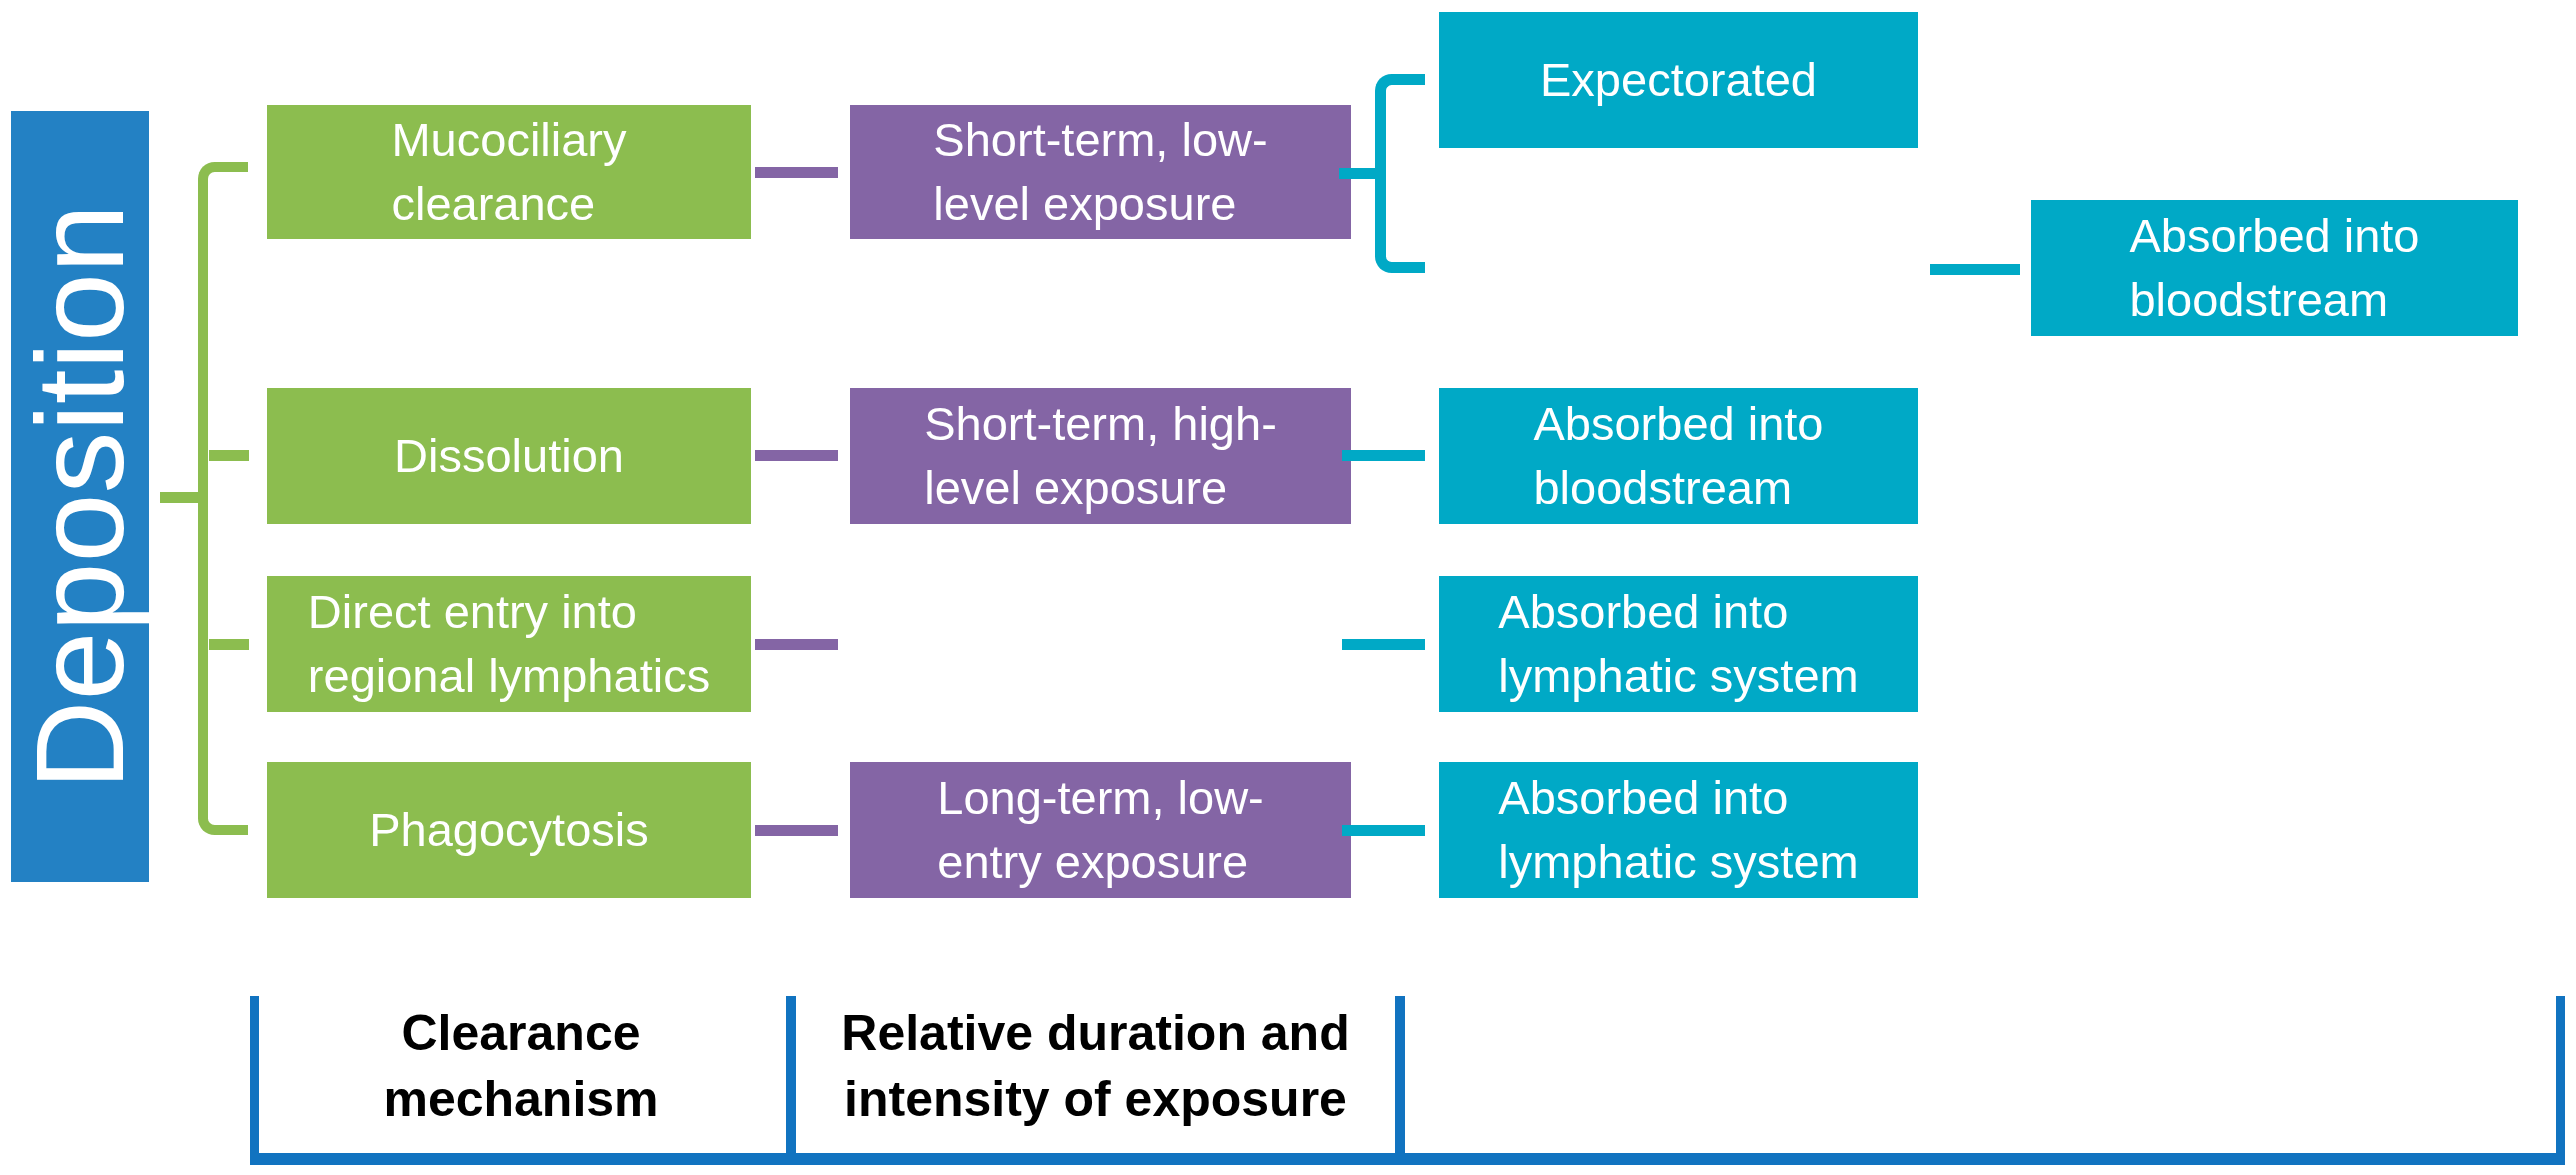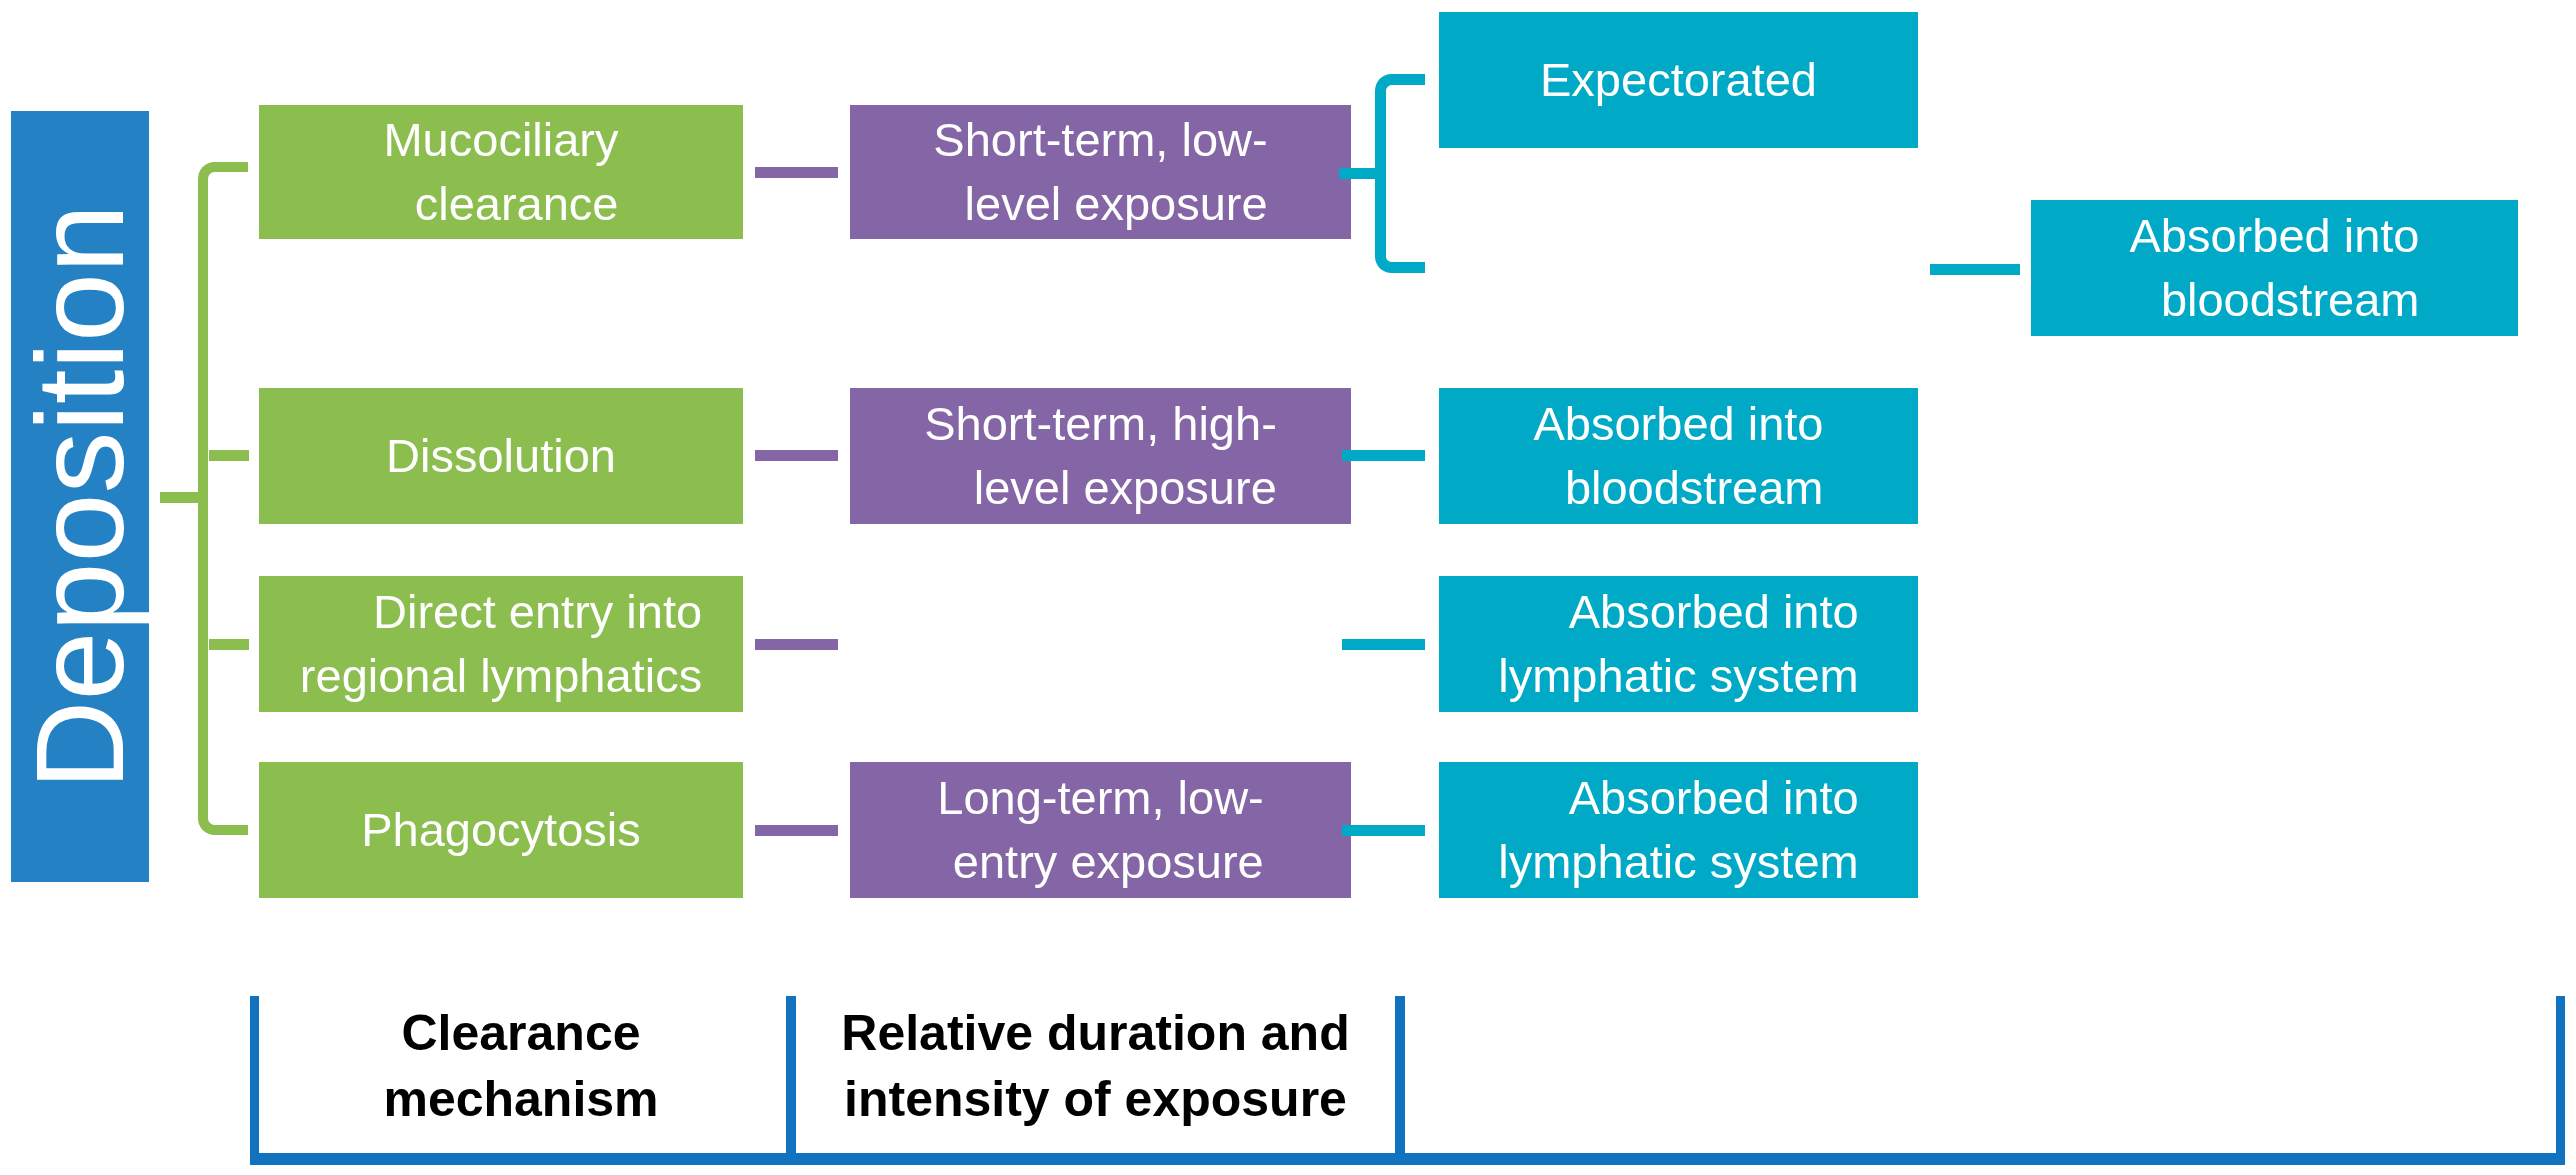--- a/index.html
+++ b/index.html
@@ -15,27 +15,27 @@
   #canvas{
     position:relative;
     width:2576px;height:1176px;
     background:#fff;
     font-family:"Liberation Sans","DejaVu Sans",sans-serif;
     overflow:hidden;
   }
   .box{
     position:absolute;
     display:flex;align-items:center;justify-content:center;
-    text-align:right;
+    text-align:left;
     color:var(--text_white);
     font-size:47px;line-height:1.37;
     white-space:pre-line;
   }
   .box span{white-space:pre-line;}
-  .green{background:var(--green);}
+  .green{background:var(--green);margin-left:8px;}
   .purple{background:var(--purple);}
   .teal{background:var(--teal);}
   .blue{background:var(--blue);}
   .conn{position:absolute;}
   .conn.green-c{background:var(--green);}
   .conn.purple-c{background:var(--purple);}
   .conn.teal-c{background:var(--teal);}
   .conn.bracket-c{background:var(--bracket_blue);}
   
   .bracket-open{

